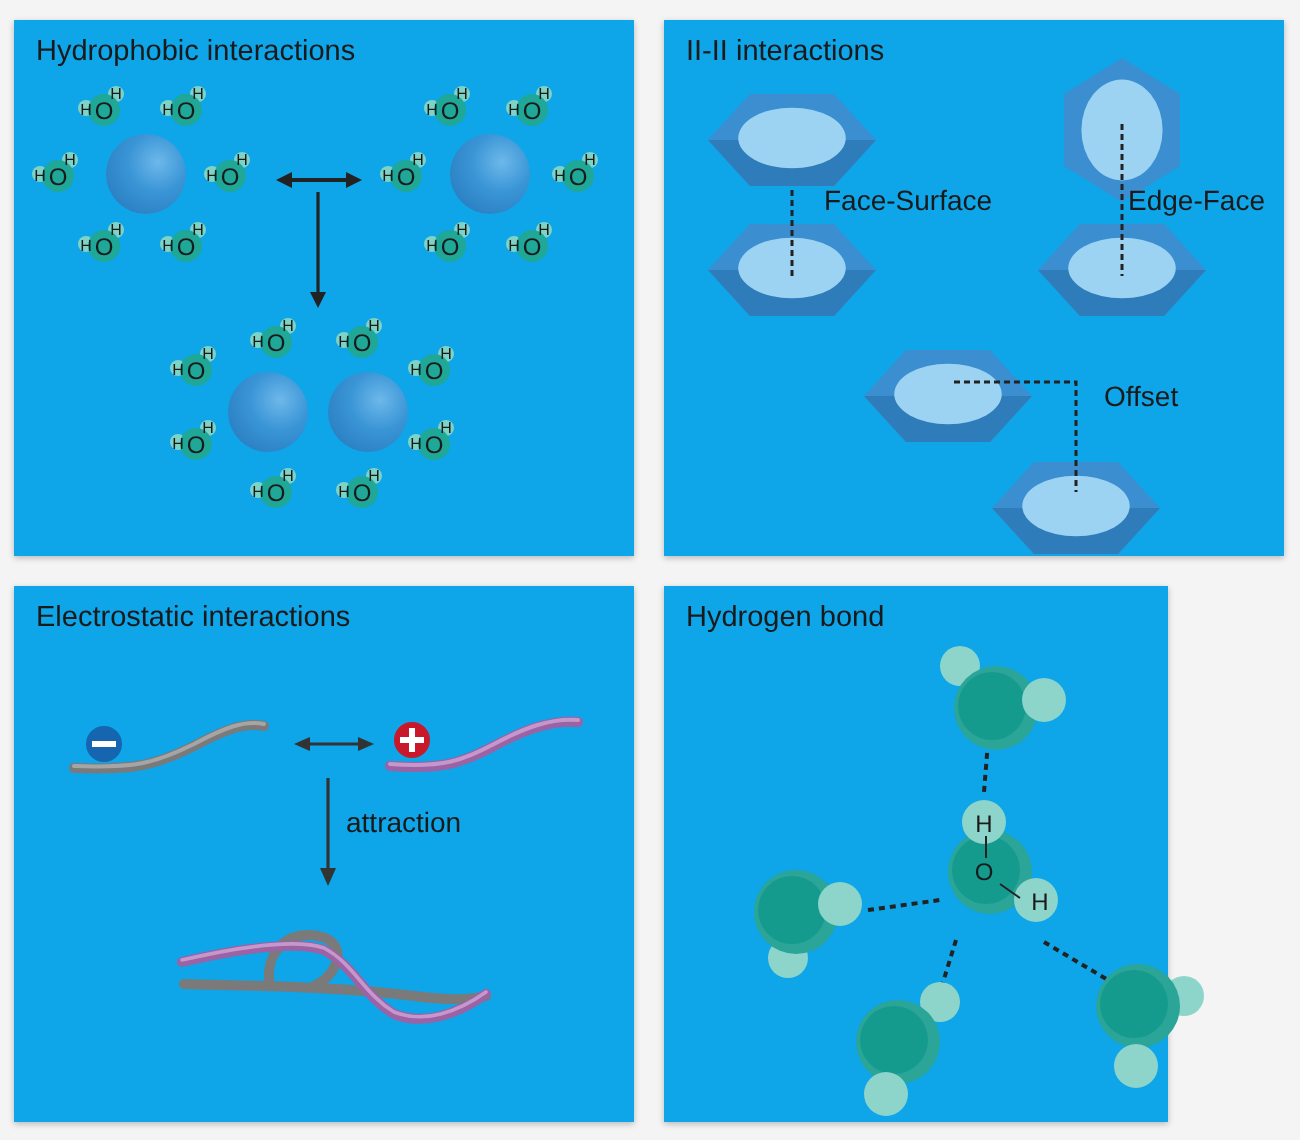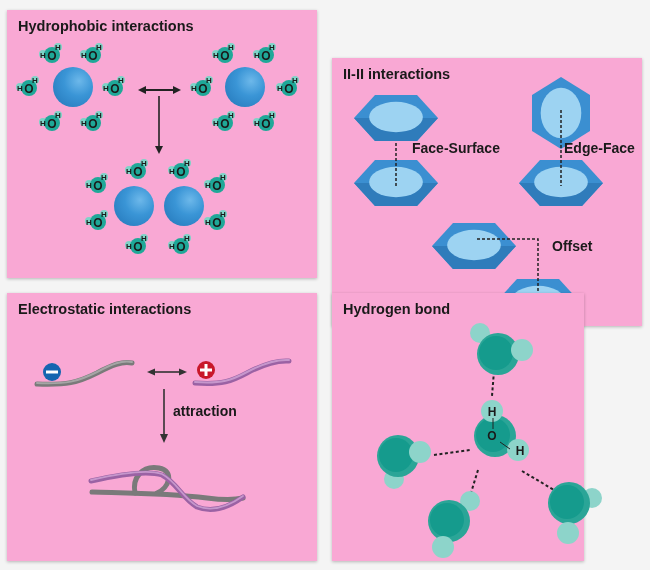--- a/index.html
+++ b/index.html
@@ -1,18 +1,18 @@
 <!DOCTYPE html>
 <html><head>
 <meta charset="utf-8">
 <style>
   html, body { margin:0; padding:0; }
   body { width:650px; height:570px; background:#f4f4f4; position:relative; overflow:hidden;
          font-family:"Liberation Sans", sans-serif; }
-  .panel { position:absolute; background:#f9a8d4; box-shadow:0 1px 3px rgba(0,0,0,0.25);font-weight:bold; }
+  .panel { position:absolute; background:#0ea5e9; box-shadow:0 1px 3px rgba(0,0,0,0.25); }
   .panel-title { position:absolute; left:11px; top:8px; font-size:14.5px; color:#1a1a1a; white-space:nowrap; }
   svg { position:absolute; left:0; top:0; overflow:visible; }
   .lbl { font-family:"Liberation Sans", sans-serif; fill:#1a1a1a; }
 </style>
 </head>
 <body>
 
 <div class="panel" style="left:7px;top:10px;width:310px;height:268px;">
   <div class="panel-title">Hydrophobic interactions</div>
   <svg width="310" height="268">
@@ -195,21 +195,21 @@
       <polygon points="131,80 139,76 139,84" fill="#222"></polygon>
       <polygon points="174,80 166,76 166,84" fill="#222"></polygon>
     </g>
     <g>
       <line x1="152" y1="86" x2="152" y2="138" stroke="#222" stroke-width="1.6"></line>
       <polygon points="152,144 148,136 156,136" fill="#222"></polygon>
     </g>
   </svg>
 </div>
 
-<div class="panel" style="left:332px;top:10px;width:310px;height:268px;margin-top:48px;">
+<div class="panel" style="left:332px;top:10px;width:310px;height:268px;">
   <div class="panel-title">II-II interactions</div>
   <svg width="310" height="268">
     <g id="hexGroup">
         <g>
           <polygon points="22,60 43,37 85,37 106,60 85,83 43,83" fill="#3b8fd1"></polygon>
           <polygon points="22,60 106,60 85,83 43,83" fill="#2f7cbb"></polygon>
           <ellipse cx="64" cy="59" rx="26.88" ry="15.180000000000001" fill="#9dd3f2"></ellipse>
         </g>
         <g>
           <polygon points="22,125 43,102 85,102 106,125 85,148 43,148" fill="#3b8fd1"></polygon>

